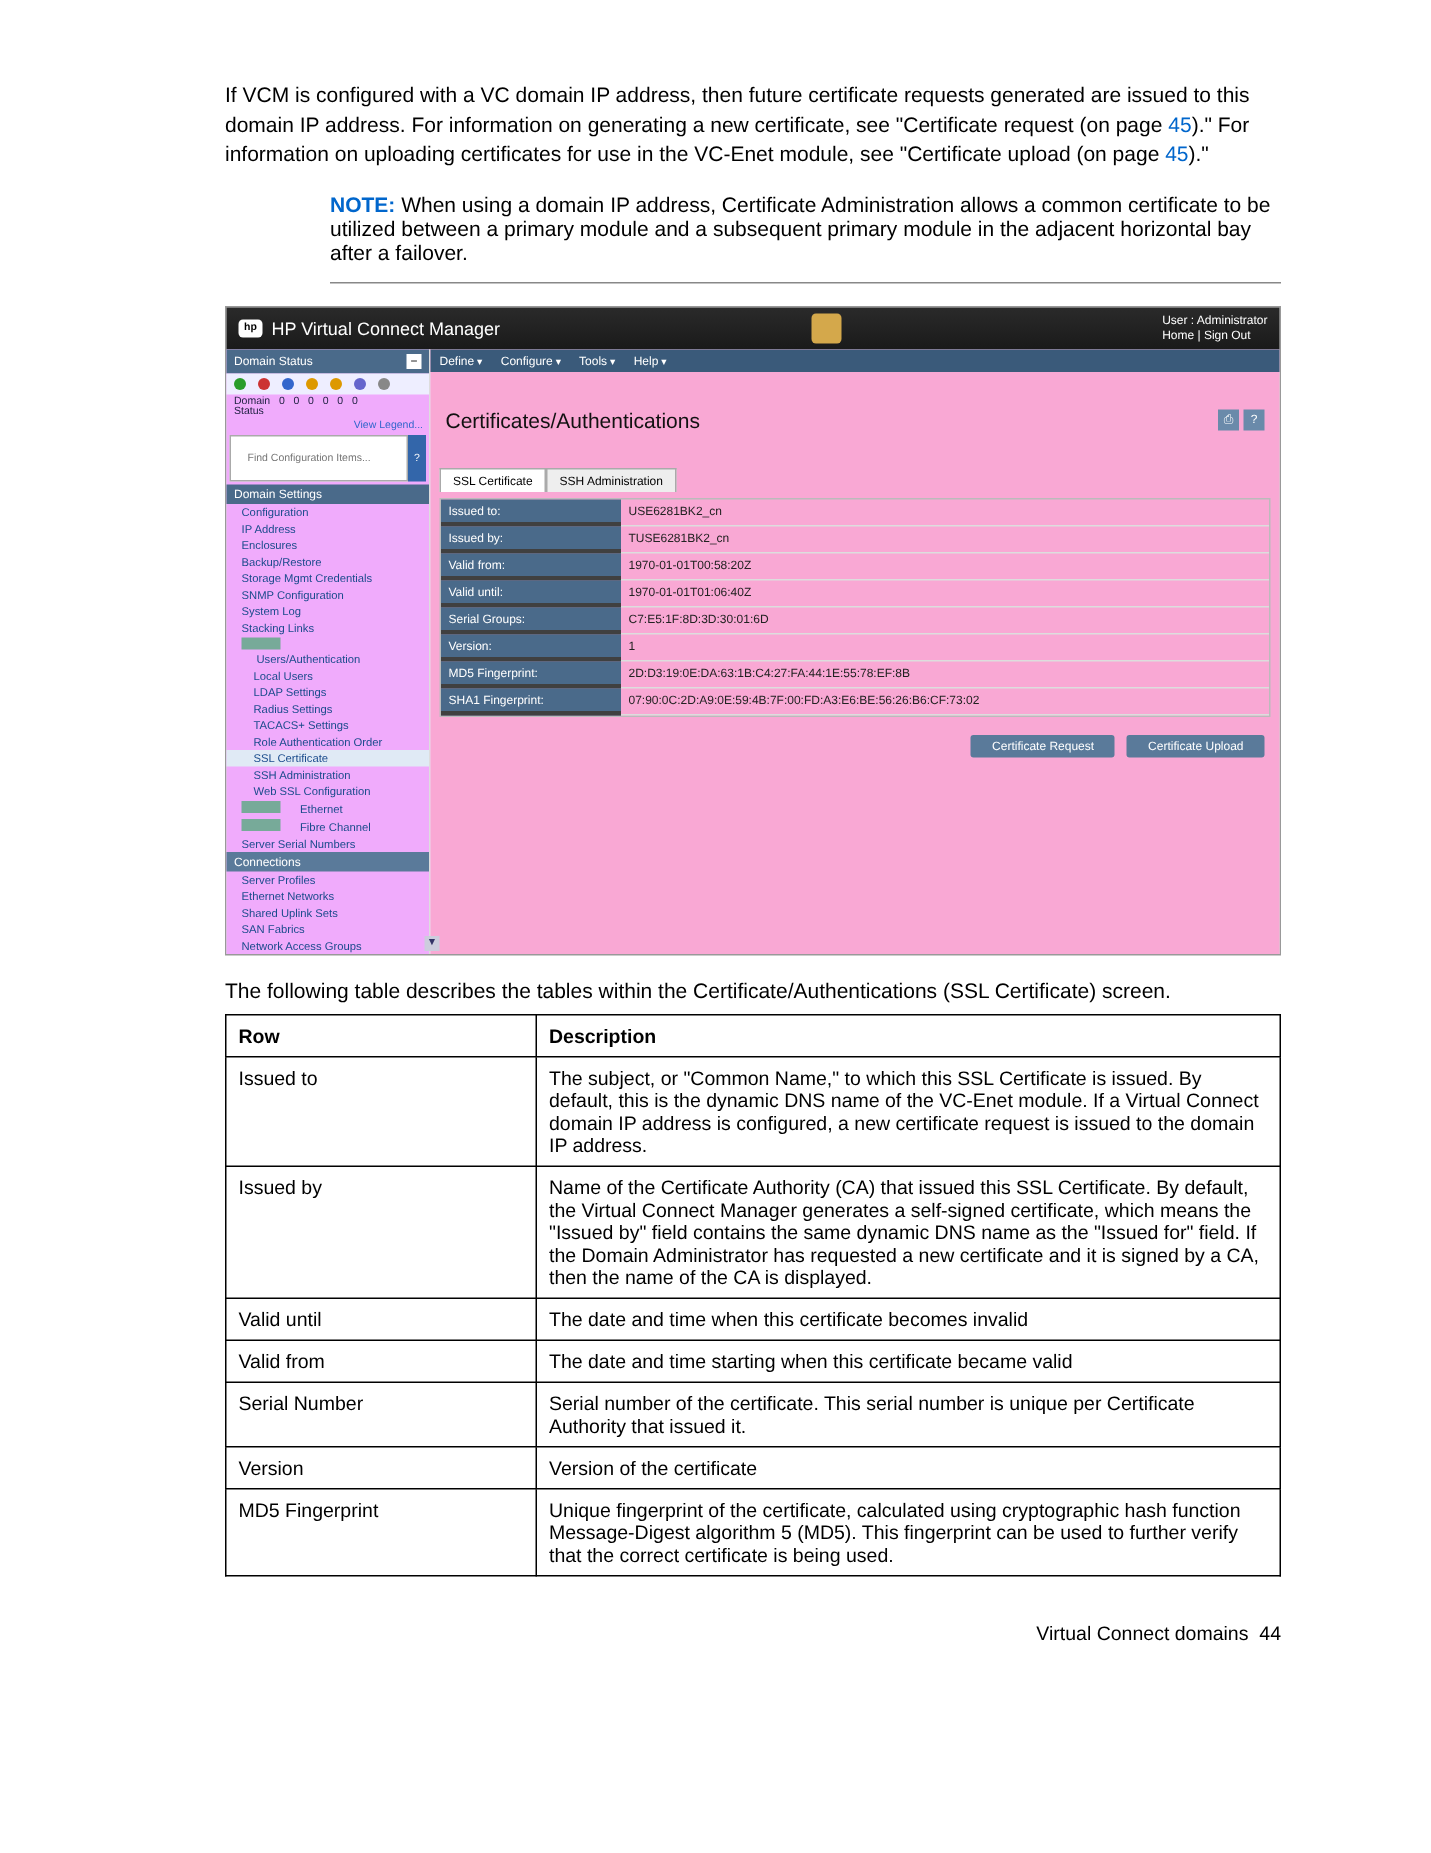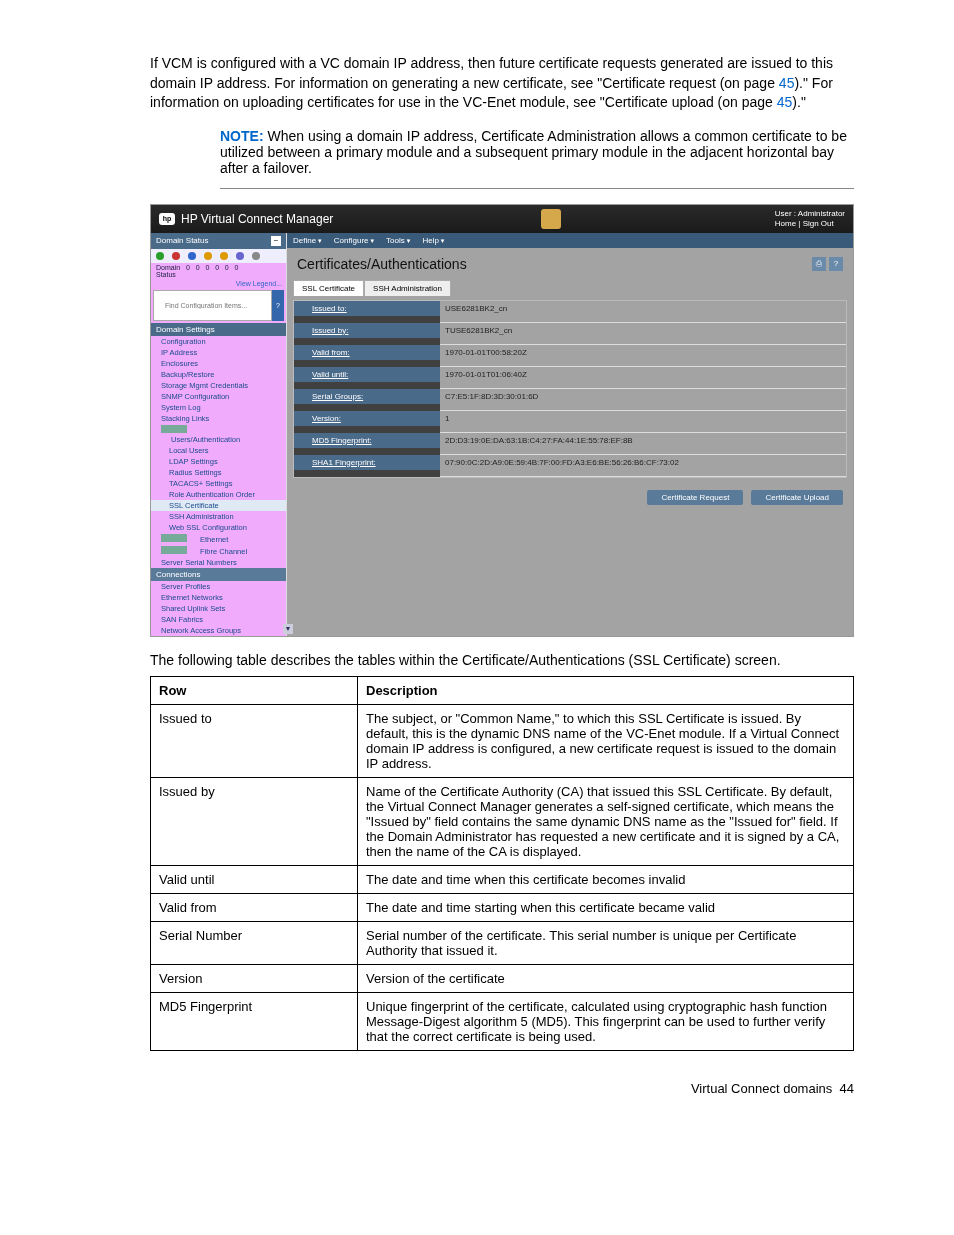--- a/index.html
+++ b/index.html
@@ -54,32 +54,32 @@
 .domain-line{font-size:7px;padding:1px 5px;color:#224;}
 .search-row{display:flex;padding:2px;}
 .search-row input{flex:1;font-size:7px;border:1px solid #aaa;padding:11px;}
 .search-btn{width:12px;background:#36a;color:#fff;font-size:7px;display:flex;align-items:center;justify-content:center;}
 .section-hdr{background:#4a6a8a;color:#fff;padding:2px 5px;font-size:8px;}
 .nv a,.nv span{display:block;padding:1px 10px;font-size:7.5px;color:#1a4b8c;cursor:pointer;}
 .nv .ind{padding-left:18px;}
 .nv .sel{background:#e0eaf5;}
 .nv .marker{display:inline-block;width:6px;height:6px;background:#7a9;margin-right:3px;}
 .conn-hdr{background:#5a7a9a;color:#fff;padding:2px 5px;font-size:8px;}
-.main {flex:1;background:#a3a3a3;}
+.main {flex:1;background:#f9a8d4;}
 .menubar{background:#3a5a7a;color:#fff;padding:3px 6px;font-size:8px;}
 .menubar span{margin-right:10px;}
-.main-title{padding:8px 10px;font-size:14px;color:#111;display:flex;align-items:center;}
+.main-title{padding:24px 10px;font-size:14px;color:#111;display:flex;align-items:center;}
 .main-title-icons{margin-left:auto;display:flex;gap:3px;}
 .sq-icon{width:14px;height:14px;background:#6a8aaa;color:#fff;display:inline-flex;align-items:center;justify-content:center;font-size:8px;}
 .tabs{display:flex;padding:0 6px;font-size:8px;}
 .tab{padding:3px 8px;border:1px solid #aaa;background:#eee;border-bottom:none;}
 .tab.active{background:#fff;}
 .cert-table{margin:4px 6px;border:1px solid #bbb;}
 .cert-table .row{display:flex;font-size:8px;}
-.cert-table .lab{width:110px;background:#4a6a8a;color:#fff;padding:3px 18px;border-bottom:7px solid #404040;text-decoration:underline;}
+.cert-table .lab{width:110px;background:#4a6a8a;color:#fff;padding:3px 5px;border-bottom:3px solid #404040;}
 .cert-table .val{flex:1;padding:3px 5px;border-bottom:1px solid #ddd;color:#222;}
 .btn-row{display:flex;gap:8px;justify-content:flex-end;padding:8px 10px;}
 .hp-btn{background:#5a7a9a;color:#fff;padding:3px 14px;font-size:8px;border-radius:2px;}
 .table-intro{margin:14px 0 8px;}
 .desc-table{border-collapse:collapse;width:100%;font-size:13px;}
 .desc-table th,.desc-table td{border:1px solid #000;padding:6px 8px;text-align:left;vertical-align:top;}
 .desc-table th{font-weight:bold;}
 .footer{text-align:right;margin-top:30px;font-size:13px;}
 .arrow::after{content:' \25BE';font-size:7px;}
 .scroll-ar{position:absolute;bottom:2px;left:132px;width:10px;height:10px;background:#ccd;color:#336;font-size:7px;display:flex;align-items:center;justify-content:center;}

